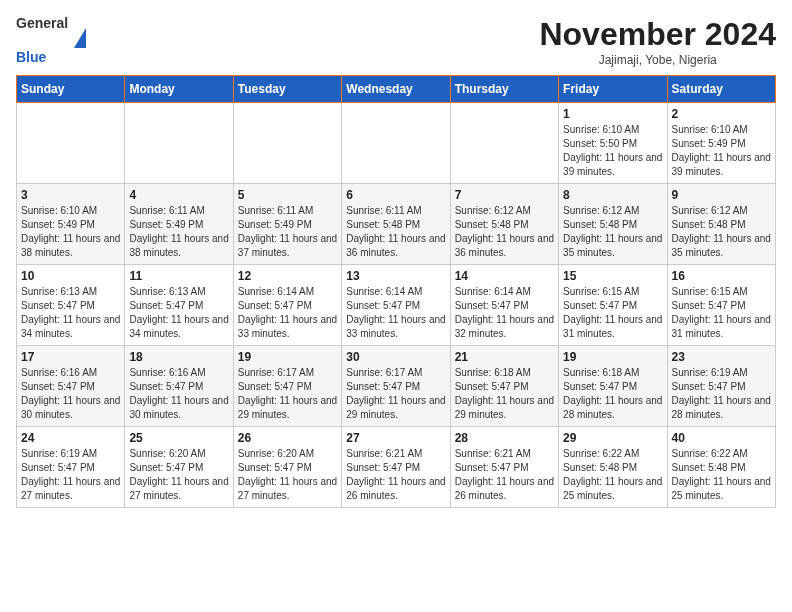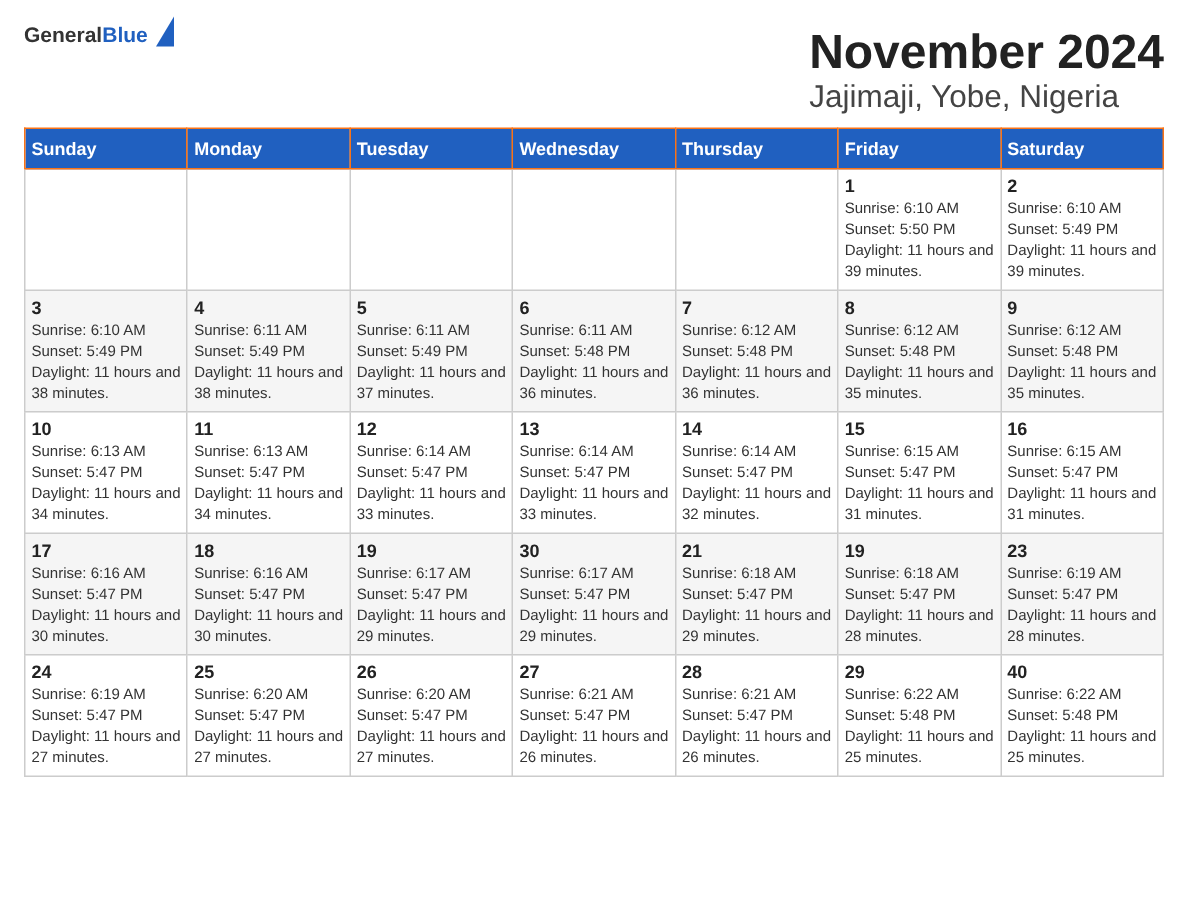--- a/index.html
+++ b/index.html
@@ -16,45 +16,46 @@
       align-items: flex-start;
       margin-bottom: 8px;
     }
     .logo {
       display: flex;
       align-items: center;
       gap: 4px;
     }
     .logo-text {
       display: flex;
-      flex-direction: row;
+      flex-direction: column;
       font-size: 14px;
       font-weight: bold;
       line-height: 1.1;
+      gap: 19px;
     }
     .logo-text .general { color: #333; }
     .logo-text .blue { color: #2060c0; }
     .logo-triangle {
       width: 0;
       height: 0;
       border-left: 12px solid transparent;
       border-bottom: 20px solid #2060c0;
       margin-left: 2px;
       margin-top: -6px;
     }
     .title-section {
-      text-align: left;
+      text-align: center;
     }
     .title-section h1 {
       font-size: 32px;
       font-weight: bold;
       color: #222;
     }
     .title-section h2 {
-      font-size: 21px;
+      font-size: 12px;
       font-weight: normal;
       color: #444;
     }
     .calendar {
       width: 100%;
       border-collapse: collapse;
       font-size: 11px;
     }
     .calendar thead tr th {
       background-color: #2060c0;

